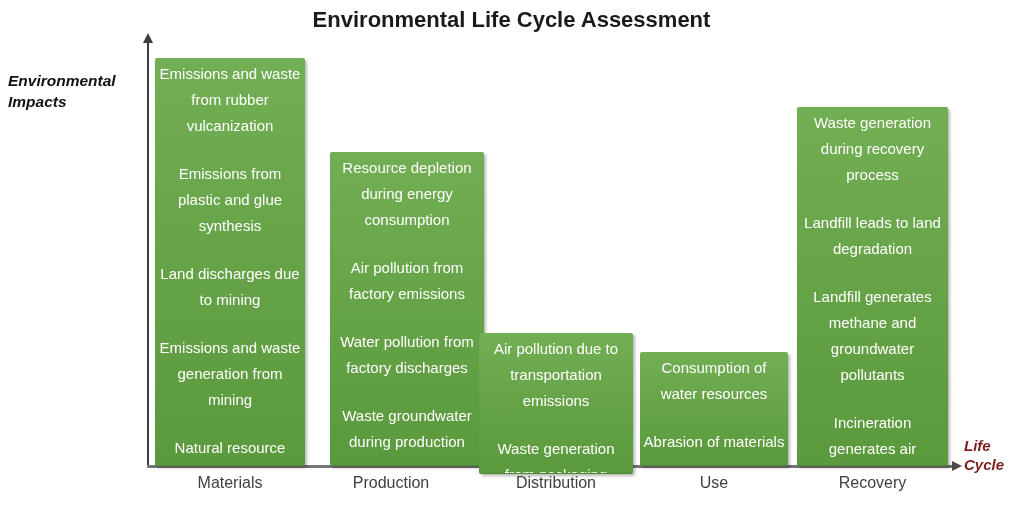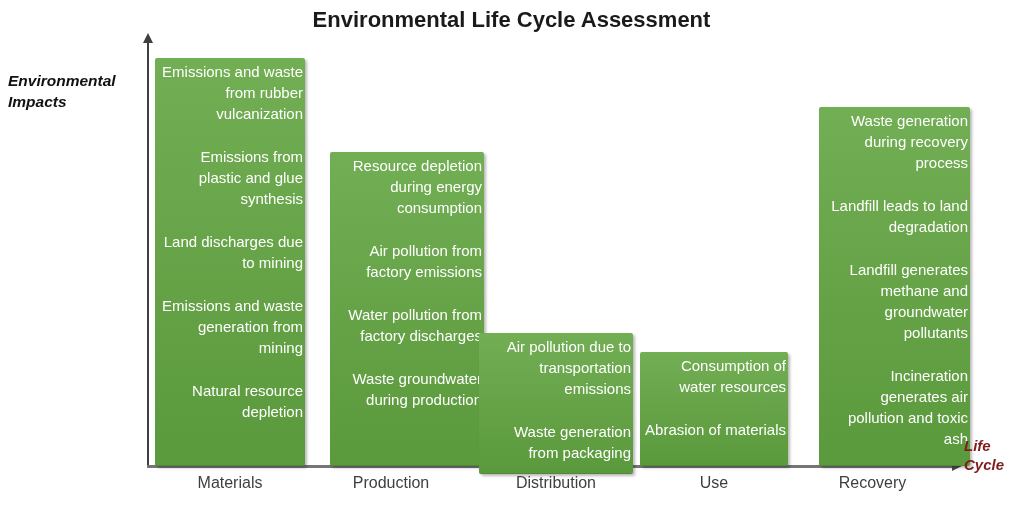--- a/index.html
+++ b/index.html
@@ -67,23 +67,23 @@
     border-bottom: 5px solid transparent;
     border-left: 10px solid #4a4a4a;
   }
   .bar {
     position: absolute;
     background: linear-gradient(180deg, var(--bar-green-top, #72ae53) 0%, var(--bar-green-bottom, #5b993d) 100%);
     border-bottom: 1px solid #4e8a33;
     border-radius: 2px;
     box-shadow: 2px 2px 3px rgba(0,0,0,0.28);
     color: var(--bar-text, #ffffff);
-    text-align: right;
+    text-align: center;
     font-size: 15px;
-    line-height: 21px;
+    line-height: 26px;
     padding: 3px 2px;
     box-sizing: border-box;
     overflow: hidden;
   }
   .impact { margin-bottom: 22px; }
   .impact:last-child { margin-bottom: 0; }
   .cat-label {
     position: absolute;
     top: 474px;
     text-align: center;
@@ -122,21 +122,21 @@
         <div class="impact">Waste groundwater during production</div>
       </div>
       <div class="bar" style="left: 479px; top: 325px; width: 154px; height: 141px; margin-top: 8px;">
         <div class="impact">Air pollution due to transportation emissions</div>
         <div class="impact">Waste generation from packaging</div>
       </div>
       <div class="bar" style="left: 640px; top: 352px; width: 148px; height: 114px;">
         <div class="impact">Consumption of water resources</div>
         <div class="impact">Abrasion of materials</div>
       </div>
-      <div class="bar" style="left: 797px; top: 107px; width: 151px; height: 359px; margin-left: 22px;">
+      <div class="bar" style="left: 797px; top: 107px; width: 151px; height: 359px;">
         <div class="impact">Waste generation during recovery process</div>
         <div class="impact">Landfill leads to land degradation</div>
         <div class="impact">Landfill generates methane and groundwater pollutants</div>
         <div class="impact">Incineration generates air pollution and toxic ash</div>
       </div>
     </div>
   <div id="cat-labels">
       <div class="cat-label" style="left: 155px; width: 150px;">Materials</div>
       <div class="cat-label" style="left: 314px; width: 154px;">Production</div>
       <div class="cat-label" style="left: 479px; width: 154px;">Distribution</div>

